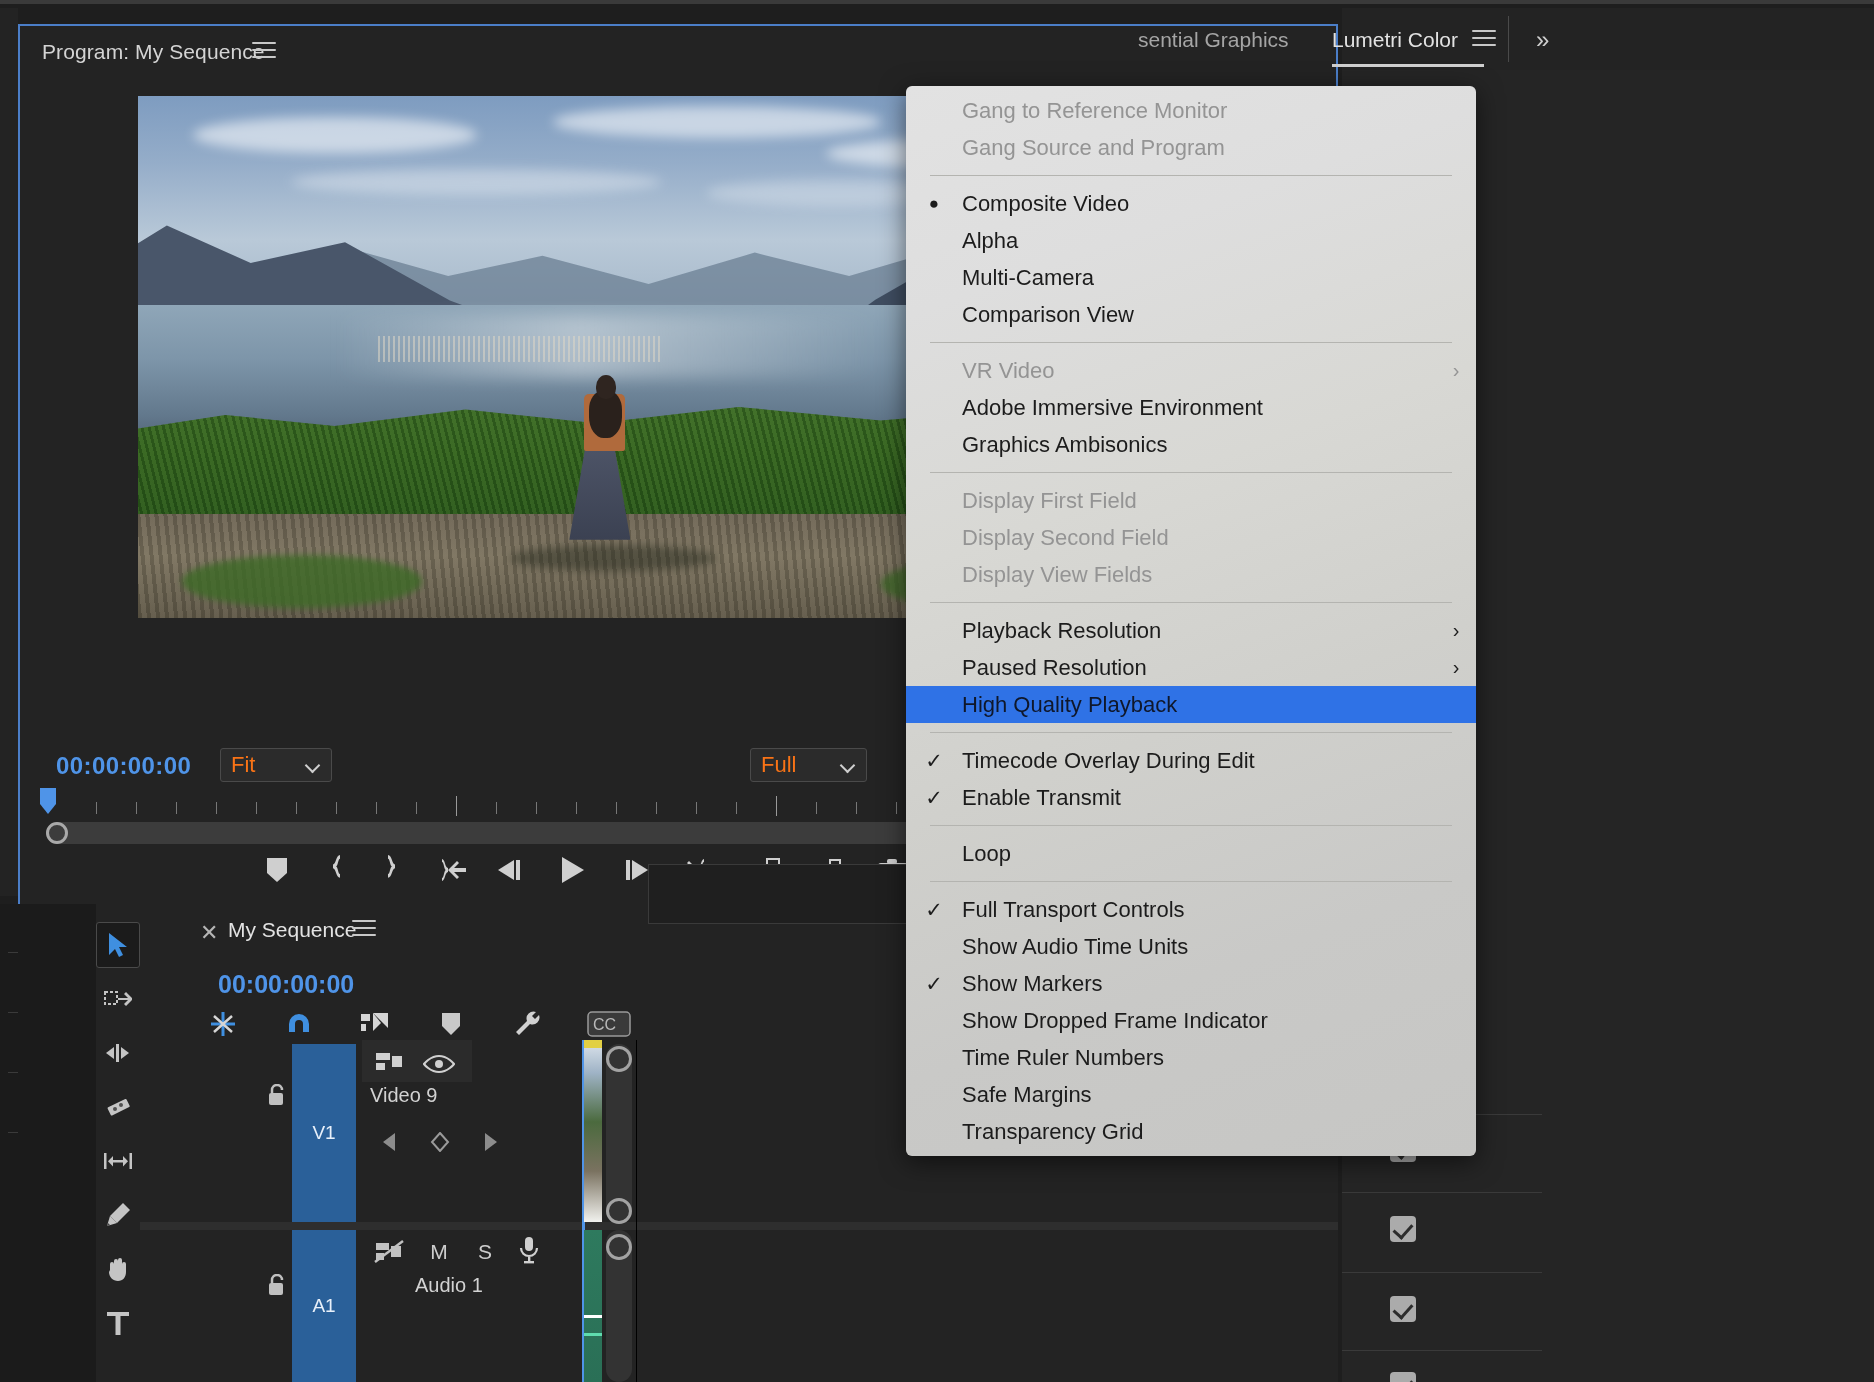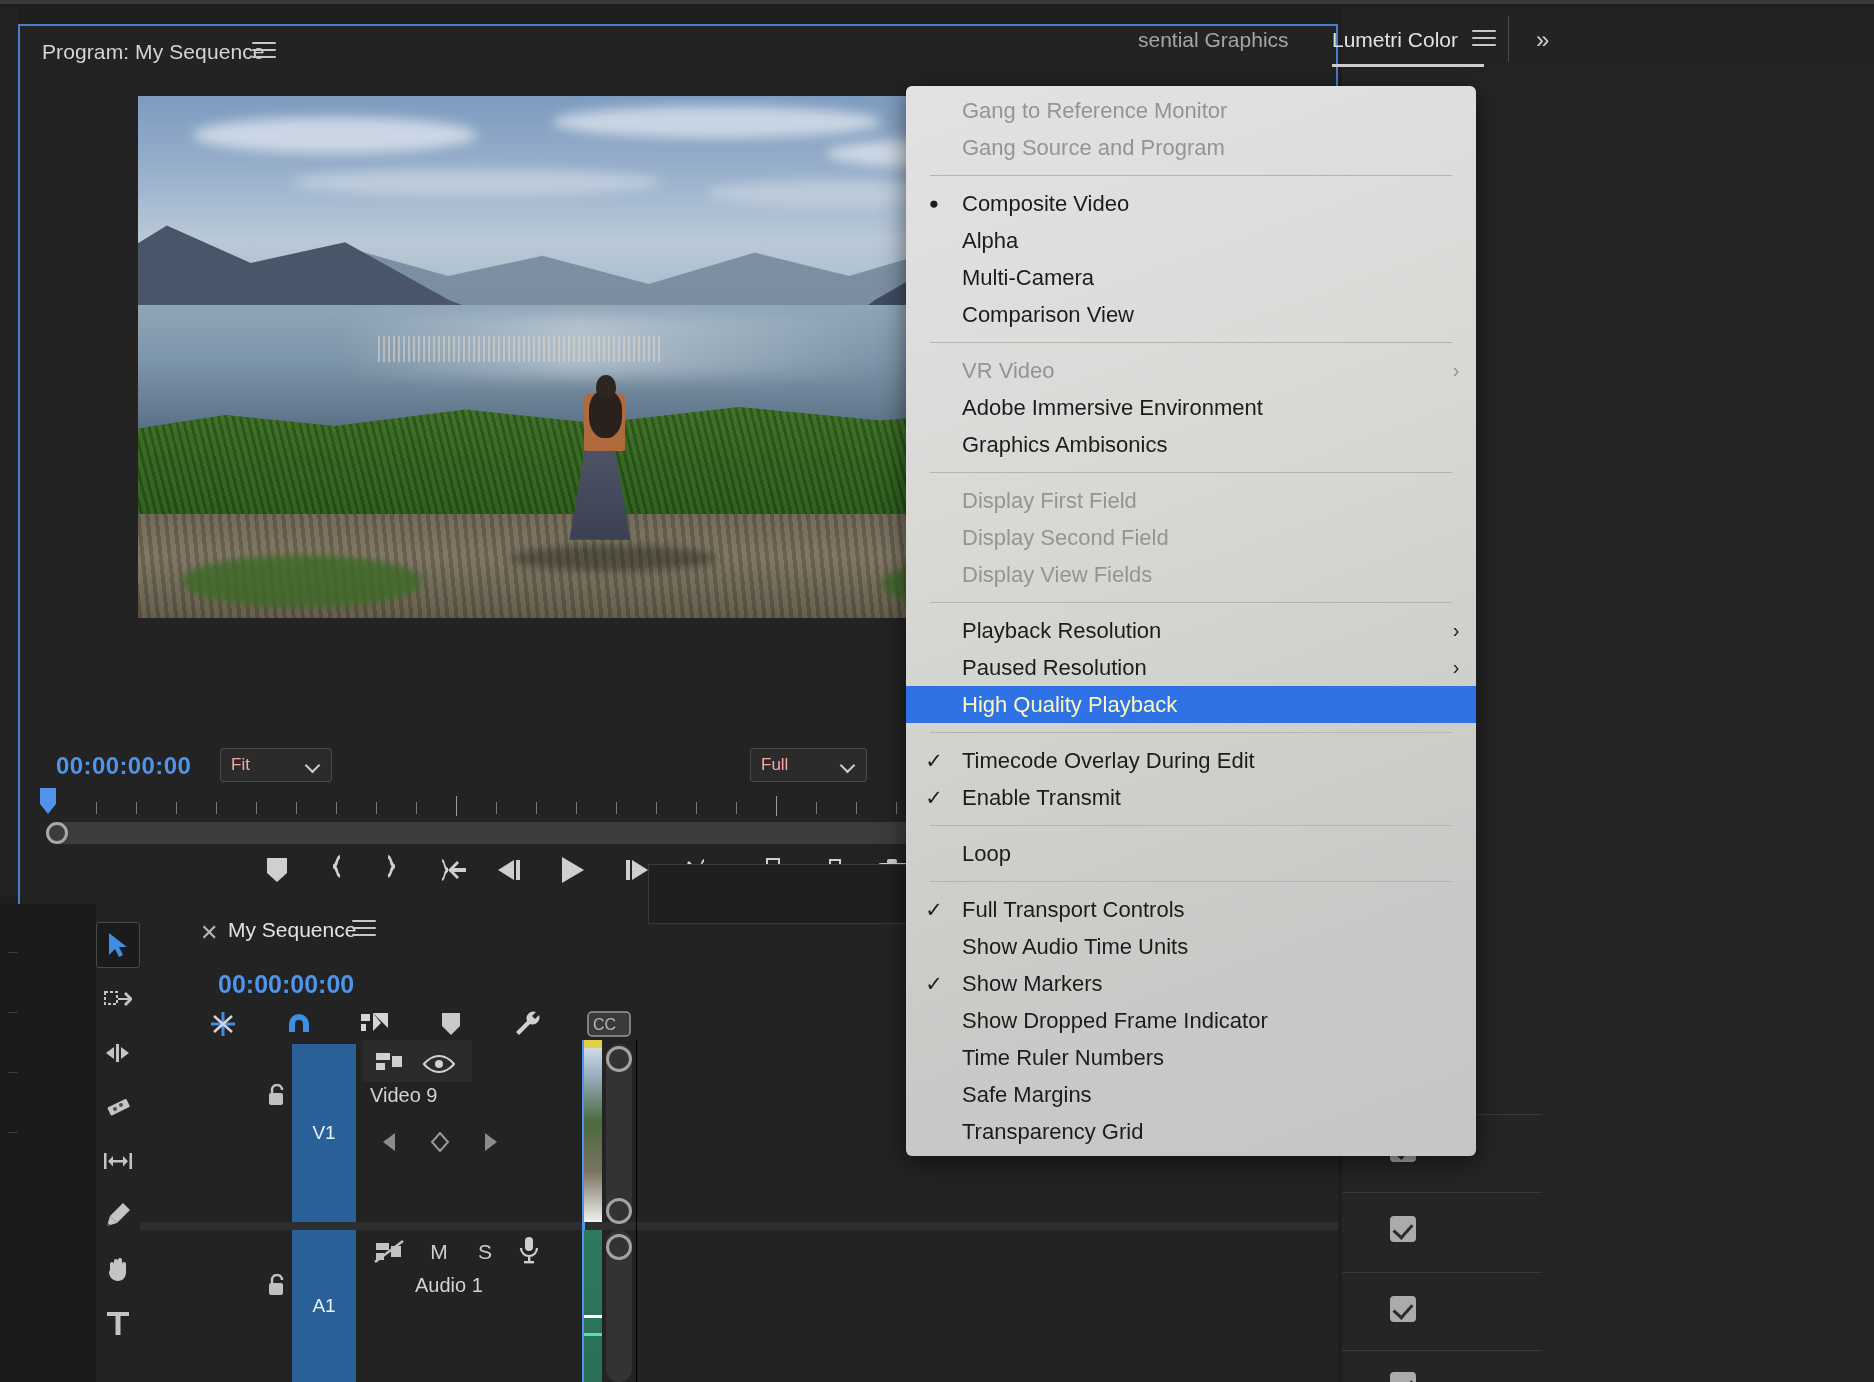--- a/index.html
+++ b/index.html
@@ -99,21 +99,21 @@
   .person-hair {
     position:absolute; left:41.3%; bottom:34.5%; width:3%; height:9%;
     background:#2a211c; border-radius:40% 40% 45% 45%;
   }
 
   
   .mon-bottom { position:absolute; left:0; bottom:0; width:100%; height:180px; background:#232323; }
   .timecode-blue { position:absolute; color:#4f94e8; font-size:24px; font-weight:bold; letter-spacing:.4px; }
   .dropdown {
     position:absolute; height:34px; background:#2b2b2b; border:1px solid #4a4a4a; border-radius:3px;
-    color:#fca5a5; font-size:17px; display:flex; align-items:center; padding:0 10px; cursor:pointer;
+    color:#f97316; font-size:22px; display:flex; align-items:center; padding:0 10px; cursor:pointer;
   }
   .dd-label { flex:1; }
   .dd-caret { width:16px; height:16px; position:relative; }
   .dd-caret:after {
     content:""; position:absolute; left:2px; top:3px; width:9px; height:9px;
     border-right:2px solid #cfcfcf; border-bottom:2px solid #cfcfcf; transform:rotate(45deg);
   }
   .ruler { position:absolute; height:28px; background:#232323; }
   .tick { position:absolute; top:10px; width:1px; height:12px; background:#777; }
   .tick.big { top:4px; height:20px; background:#9a9a9a; }
@@ -183,21 +183,21 @@
     position:absolute; left:906px; top:86px; width:570px; height:1070px;
     background: linear-gradient(160deg, #e2e2e2 0%, #dedede 18%, #d8d8d4 38%, #d0d0cc 58%, #c9c9c7 78%, #c6c6c4 100%);
     border-radius:6px; box-shadow: 0 6px 26px rgba(0,0,0,.55);
     overflow:hidden; font-family:"Liberation Sans", sans-serif;
   }
   .ctx-item {
     position:relative; height:37px; display:flex; align-items:center;
     font-size:22px; color:#1c1c1c; cursor:pointer; padding-left:0;
   }
   .ctx-item.disabled { color:#949494; cursor:default; }
-  .ctx-item.selected { background:#2f72e6; color:#fef9c3; }
+  .ctx-item.selected { background:#2f72e6; color:#0f172a; }
   .ctx-mark { width:56px; flex:0 0 56px; text-align:center; font-size:21px; }
   .ctx-label { flex:1; white-space:nowrap; }
   .ctx-arrow { width:40px; flex:0 0 40px; text-align:center; font-size:20px; }
   .ctx-sep { height:1px; background:#b4b4b0; margin:9px 24px; }
   .ctx-gap { height:6px; }
   .dot { font-size:17px; line-height:1; }
 </style>
 </head>
 <body>
 

